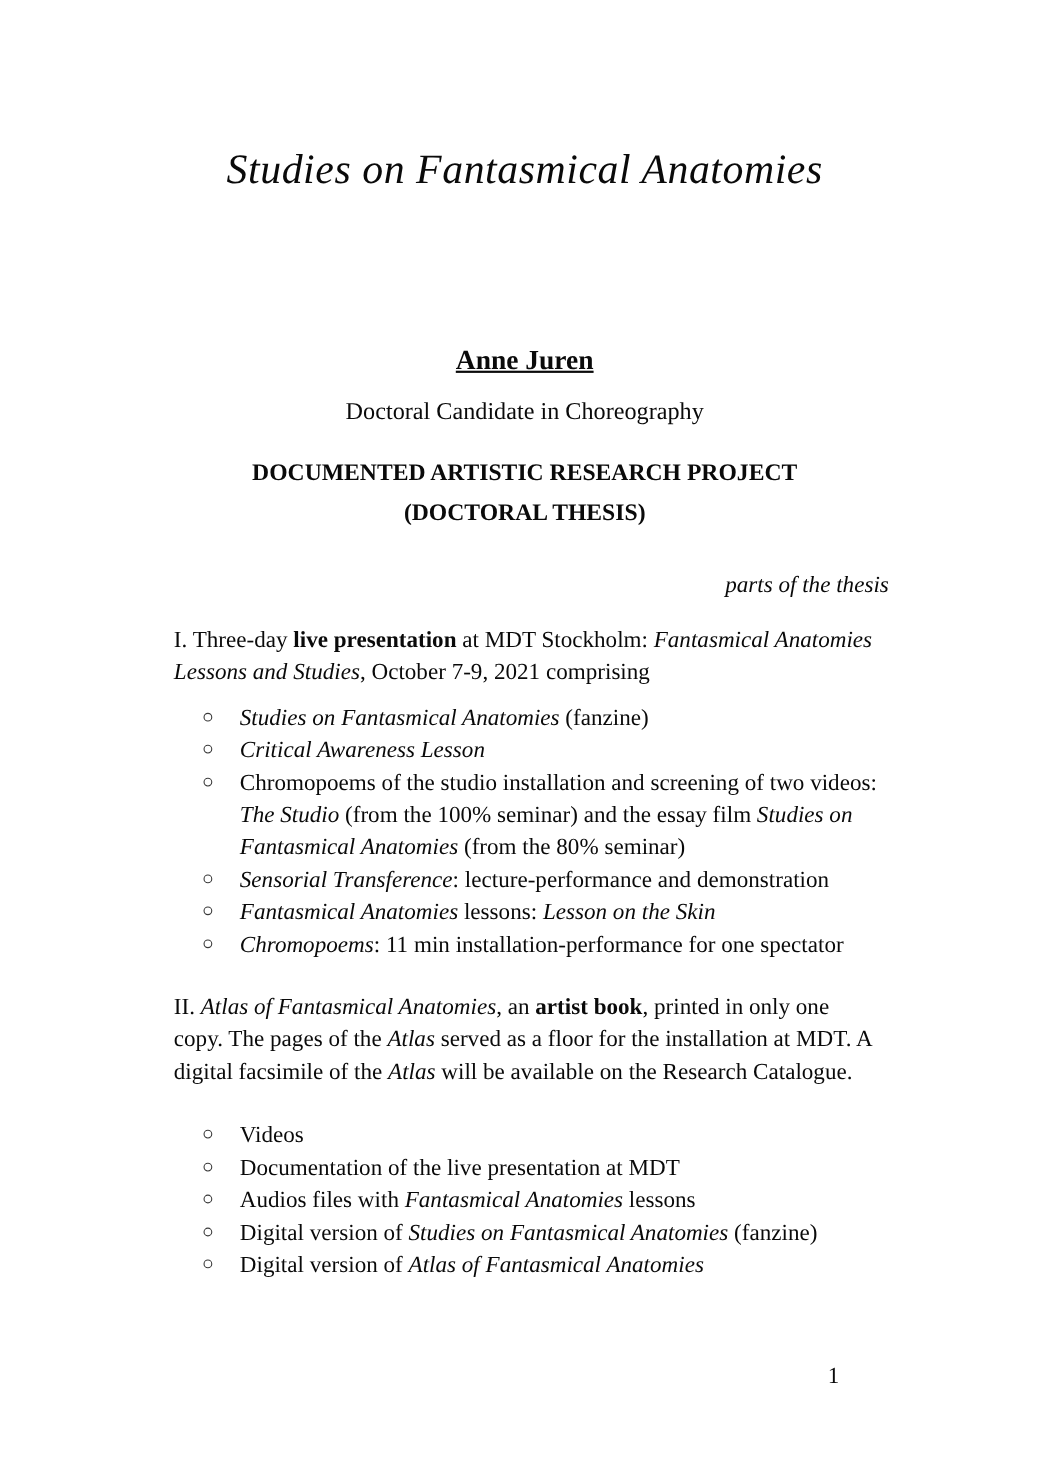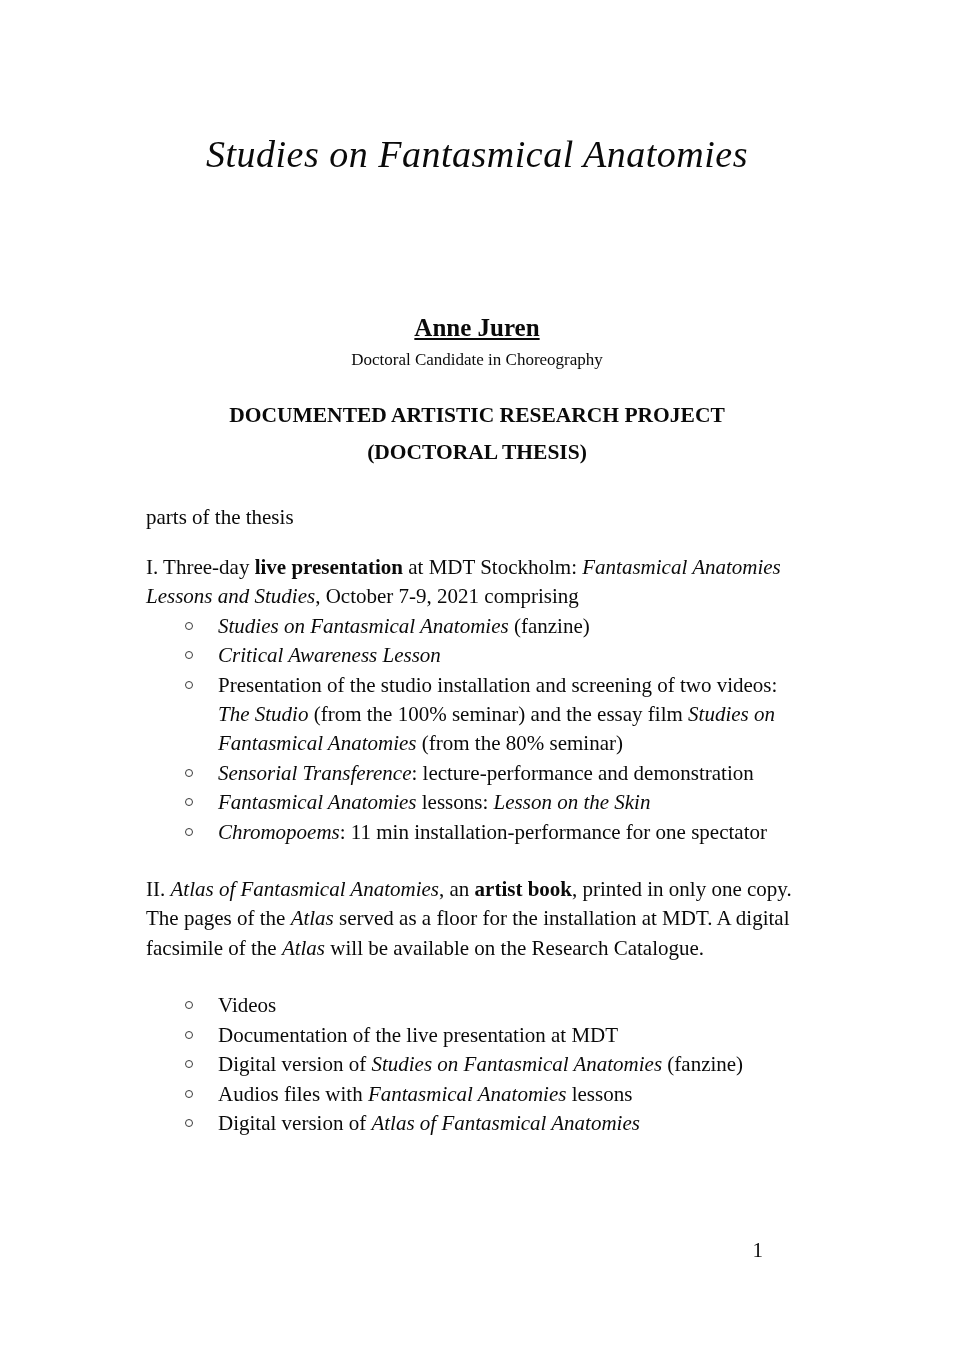--- a/index.html
+++ b/index.html
@@ -30,50 +30,51 @@
   }
   .author-name {
     margin: 135px 0 0 0;
     font-size: 25px;
     line-height: 33px;
     font-weight: bold;
     text-align: center;
     text-decoration: underline;
   }
   .author-role {
-    margin: 0;
-    font-size: 17px;
+    margin: 14px;
+    font-size: 22px;
     line-height: 32px;
     text-align: center;
   }
   .project-block {
     margin: 21px 0 0 0;
   }
   .project-line {
     margin: 0;
     font-size: 21.5px;
     line-height: 37px;
     font-weight: bold;
     text-align: center;
   }
   .subtitle {
     margin: 31px 0 0 0;
     font-size: 21px;
     line-height: 30px;
-    text-align: left;
+    font-style: italic;
+    text-align: right;
   }
   .sections {
     margin-top: 21px;
     font-size: 21px;
     line-height: 29.4px;
   }
   .section { margin: 0; }
   .section + .section { margin-top: 28px; }
   .section-intro {
-    margin: 0;
+    margin: 12px;
     text-align: left;
   }
   .section-items {
     margin: 0;
     padding: 0;
     list-style: none;
   }
   .section-items li {
     position: relative;
     padding-left: 72px;
@@ -114,34 +115,34 @@
   </div>
 
   <p class="subtitle">parts of the thesis</p>
 
   <div class="sections">
       <div class="section">
         <p class="section-intro"><span>I. Three-day </span><b>live presentation</b><span> at MDT Stockholm: </span><i>Fantasmical Anatomies Lessons and Studies</i><span>, October 7-9, 2021 comprising</span></p>
         <ul class="section-items">
           <li><span class="bullet-circle"></span><span class="item-text"><i>Studies on Fantasmical Anatomies</i><span> (fanzine)</span></span></li>
           <li><span class="bullet-circle"></span><span class="item-text"><i>Critical Awareness Lesson</i></span></li>
-          <li><span class="bullet-circle"></span><span class="item-text"><span>Presentation of the studio installation and screening of two videos: </span><i>The Studio</i><span> (from the 100% seminar) and the essay film </span><i>Studies on Fantasmical Anatomies</i><span> (from the 80% seminar)</span></span></li>
+          <li><span class="bullet-circle"></span><span class="item-text"><span>Chromopoems of the studio installation and screening of two videos: </span><i>The Studio</i><span> (from the 100% seminar) and the essay film </span><i>Studies on Fantasmical Anatomies</i><span> (from the 80% seminar)</span></span></li>
           <li><span class="bullet-circle"></span><span class="item-text"><i>Sensorial Transference</i><span>: lecture-performance and demonstration</span></span></li>
           <li><span class="bullet-circle"></span><span class="item-text"><i>Fantasmical Anatomies</i><span> lessons: </span><i>Lesson on the Skin</i></span></li>
           <li><span class="bullet-circle"></span><span class="item-text"><i>Chromopoems</i><span>: 11 min installation-performance for one spectator</span></span></li>
         </ul>
       </div>
       <div class="section">
         <p class="section-intro"><span>II. </span><i>Atlas of Fantasmical Anatomies</i><span>, an </span><b>artist book</b><span>, printed in only one copy. The pages of the </span><i>Atlas</i><span> served as a floor for the installation at MDT. A digital facsimile of the </span><i>Atlas</i><span> will be available on the Research Catalogue.</span></p>
       </div>
       <div class="section">
         <ul class="section-items">
           <li><span class="bullet-circle"></span><span class="item-text"><span>Videos</span></span></li>
           <li><span class="bullet-circle"></span><span class="item-text"><span>Documentation of the live presentation at MDT</span></span></li>
+          <li><span class="bullet-circle"></span><span class="item-text"><span>Audios files with </span><i>Fantasmical Anatomies</i><span> lessons</span></span></li>
           <li><span class="bullet-circle"></span><span class="item-text"><span>Digital version of </span><i>Studies on Fantasmical Anatomies</i><span> (fanzine)</span></span></li>
-          <li><span class="bullet-circle"></span><span class="item-text"><span>Audios files with </span><i>Fantasmical Anatomies</i><span> lessons</span></span></li>
           <li><span class="bullet-circle"></span><span class="item-text"><span>Digital version of </span><i>Atlas of Fantasmical Anatomies</i></span></li>
         </ul>
       </div>
     </div>
 
   <div class="page-number">1</div>
 </div>
 
 </body></html>

